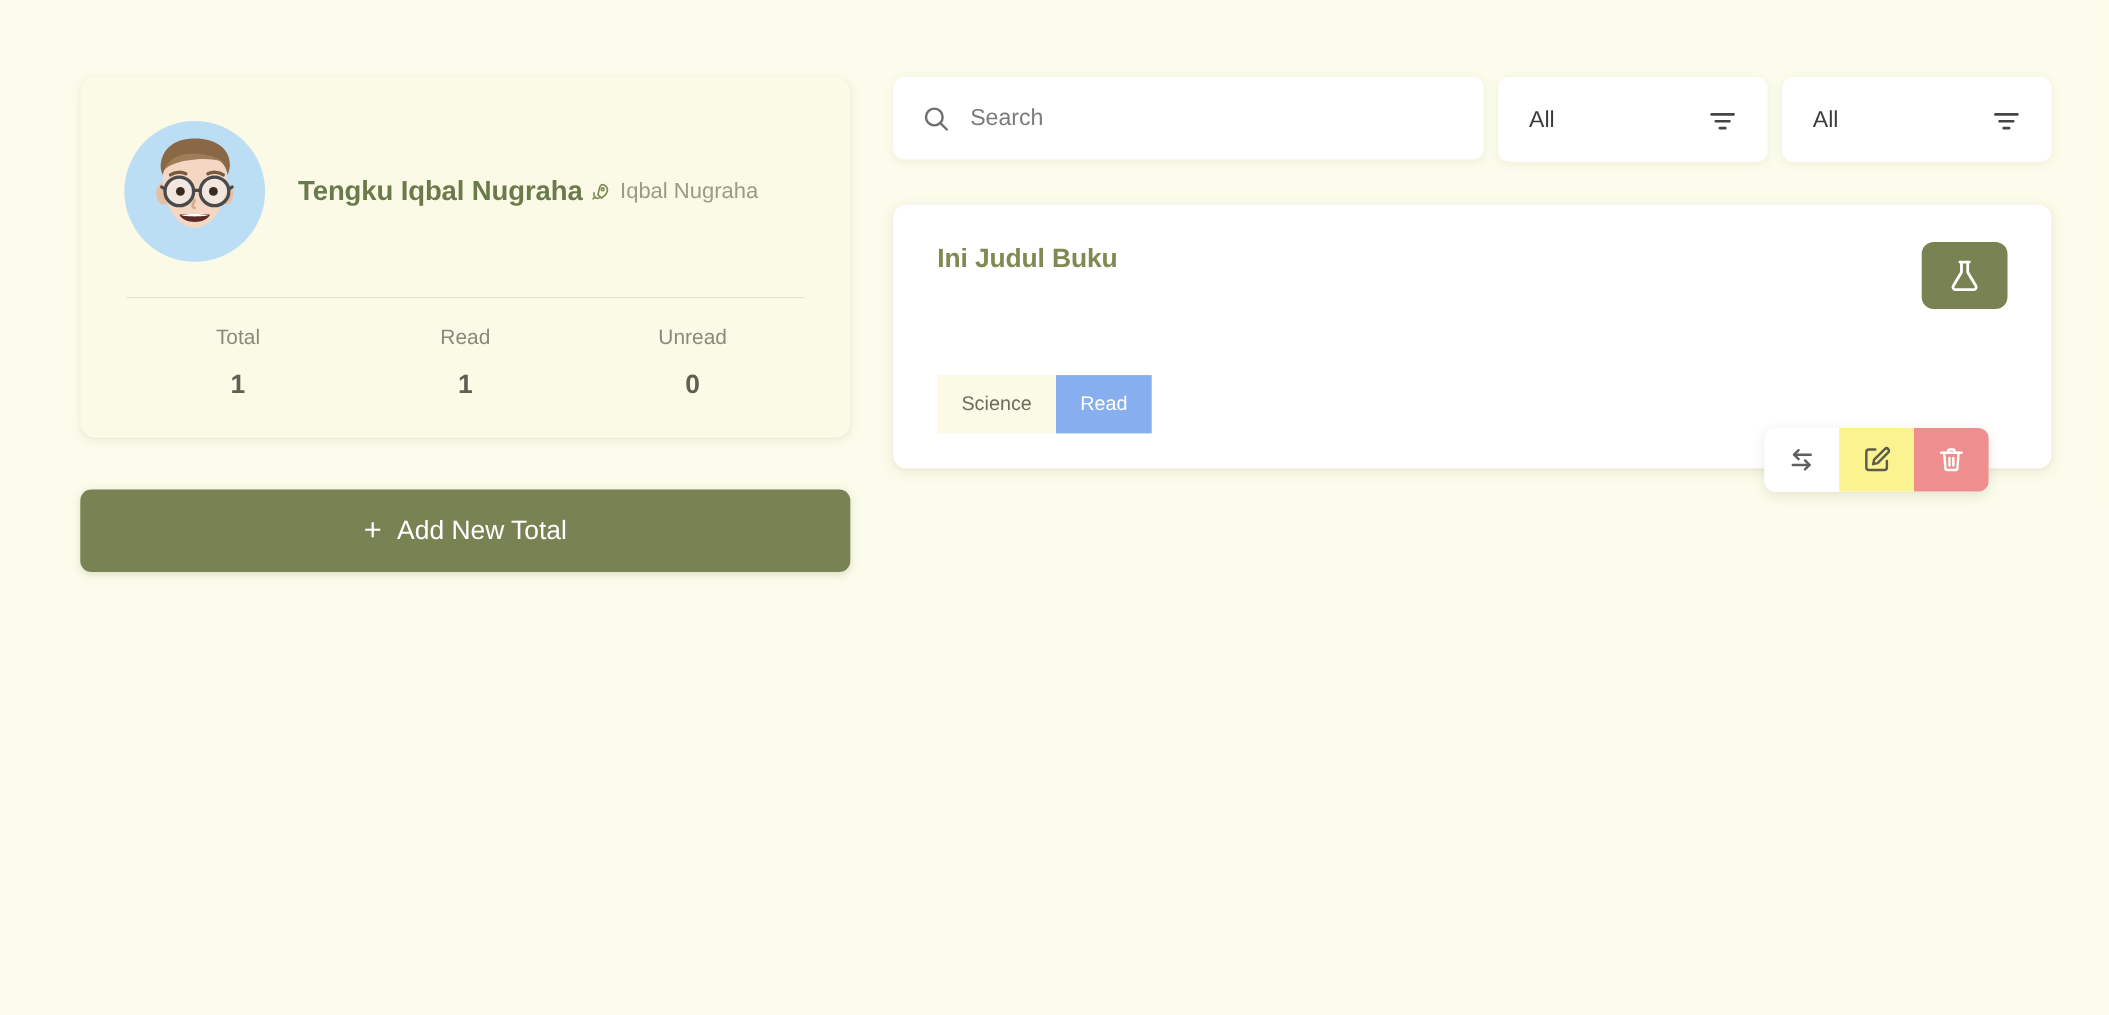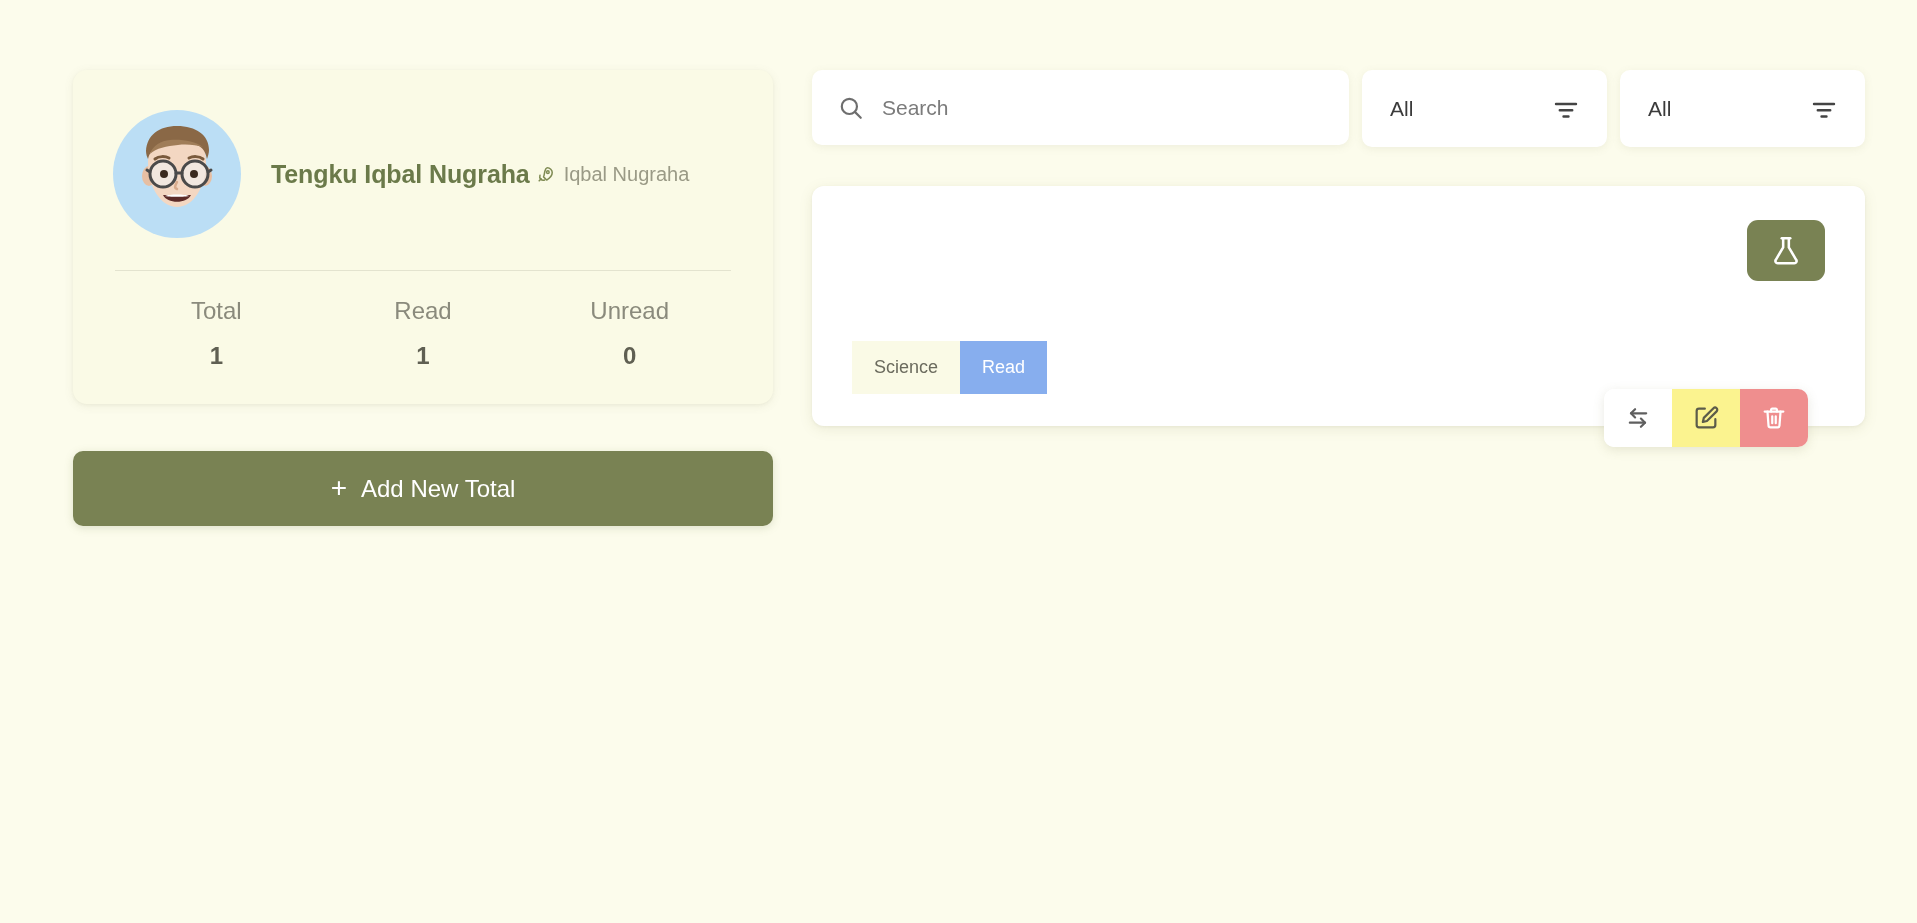--- a/index.html
+++ b/index.html
@@ -86,21 +86,21 @@
     padding-top: 26px;
   }
   .stat {
     flex: 1 1 0;
     text-align: center;
     display: flex;
     flex-direction: column;
     gap: 17px;
   }
   .stat-label {
-    font-size: 24px;
+    font-size: 19px;
     color: #8a8a7c;
   }
   .stat-value {
     font-size: 24px;
     font-weight: bold;
     color: #5f5f52;
   }
 
   .add-book-btn {
     margin-top: 47px;
@@ -377,20 +377,21 @@
           </svg>
         </span>
       </div>
 
     </div>
 
     <div class="book-list">
 
       <div class="book-card">
 
+        <div class="book-title">Ini Judul Buku</div>
 
         <div class="category-badge">
           <span>
             <svg viewBox="0 0 24 24" fill="none" stroke="currentColor" stroke-width="1.8" stroke-linecap="round" stroke-linejoin="round" aria-hidden="true">
               <path d="M9 3h6"></path>
               <path d="M10 3v6.5L4.8 18.2A1.6 1.6 0 0 0 6.2 20.7h11.6a1.6 1.6 0 0 0 1.4-2.5L14 9.5V3"></path>
             </svg>
           </span>
         </div>
 

